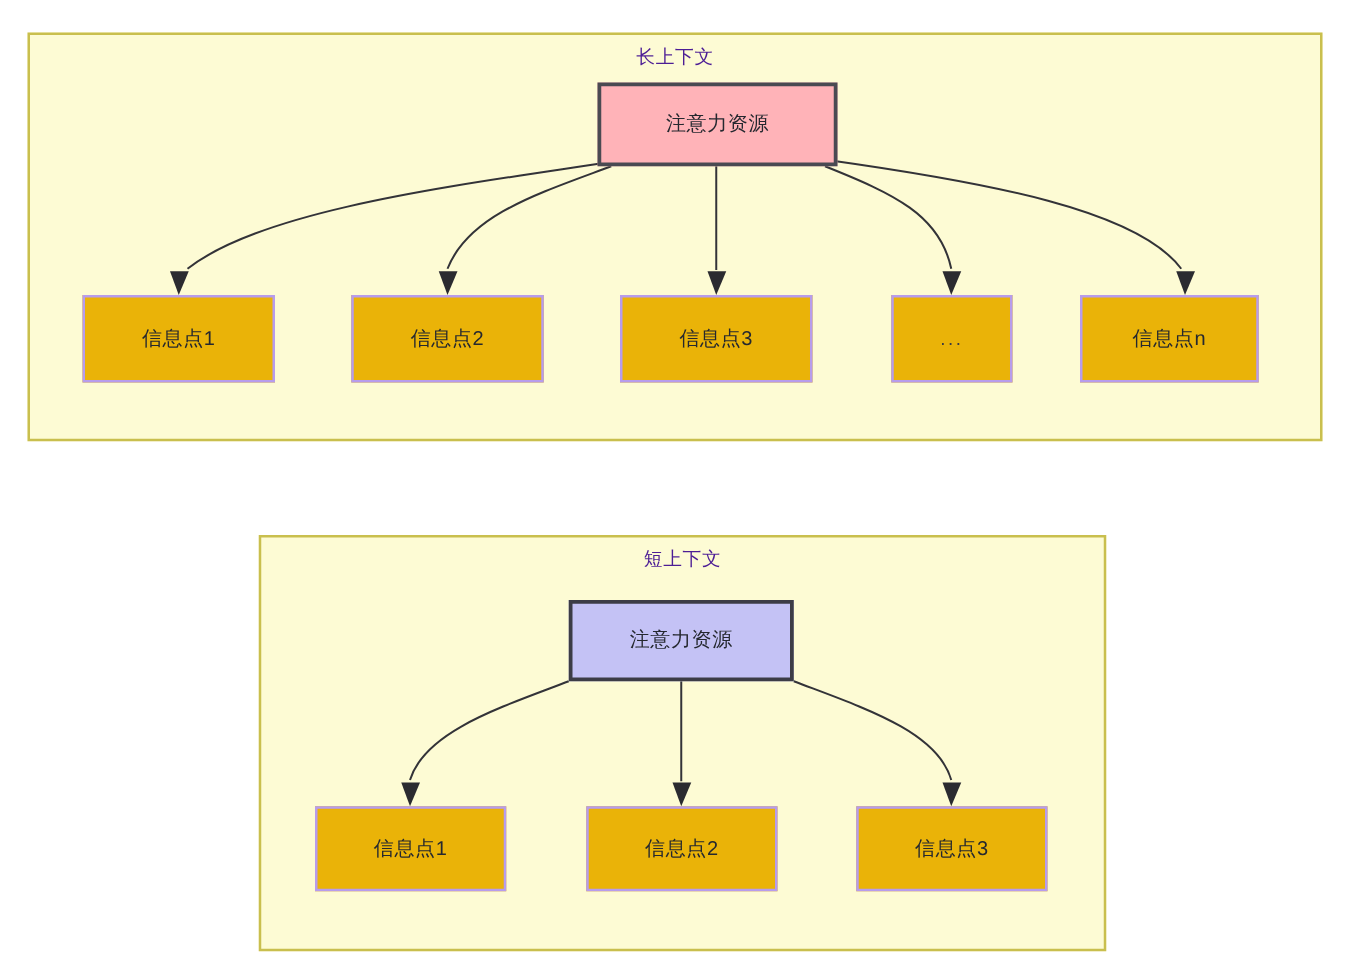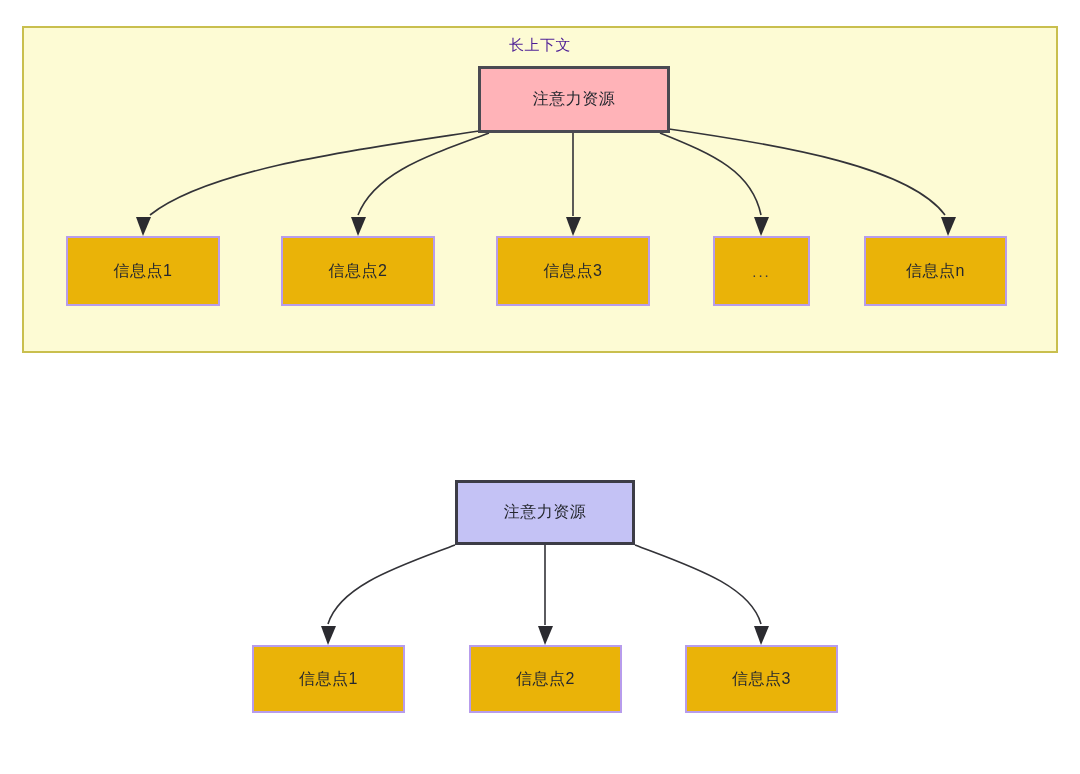--- a/index.html
+++ b/index.html
@@ -138,20 +138,23 @@
   </div>
 
   <div class="node node-info" style="left:713px; top:236px; width:97px; height:70px;">
     <span class="ellipsis-text">...</span>
   </div>
 
   <div class="node node-info" style="left:864px; top:236px; width:143px; height:70px;">
     <span>信息点n</span>
   </div>
 
+  <div class="group-container" id="group-short">
+    <div class="group-title">短上下文</div>
+  </div>
 
   <svg class="edges" viewBox="0 0 1080 774">
 
     <path d="M 455,545 C 400,566 340,585 328,624"></path>
     <polygon points="328,645 321,626 336,626"></polygon>
 
     <path d="M 545,545 L 545,625"></path>
     <polygon points="545,645 538,626 553,626"></polygon>
 
     <path d="M 635,545 C 690,566 750,585 761,624"></path>

